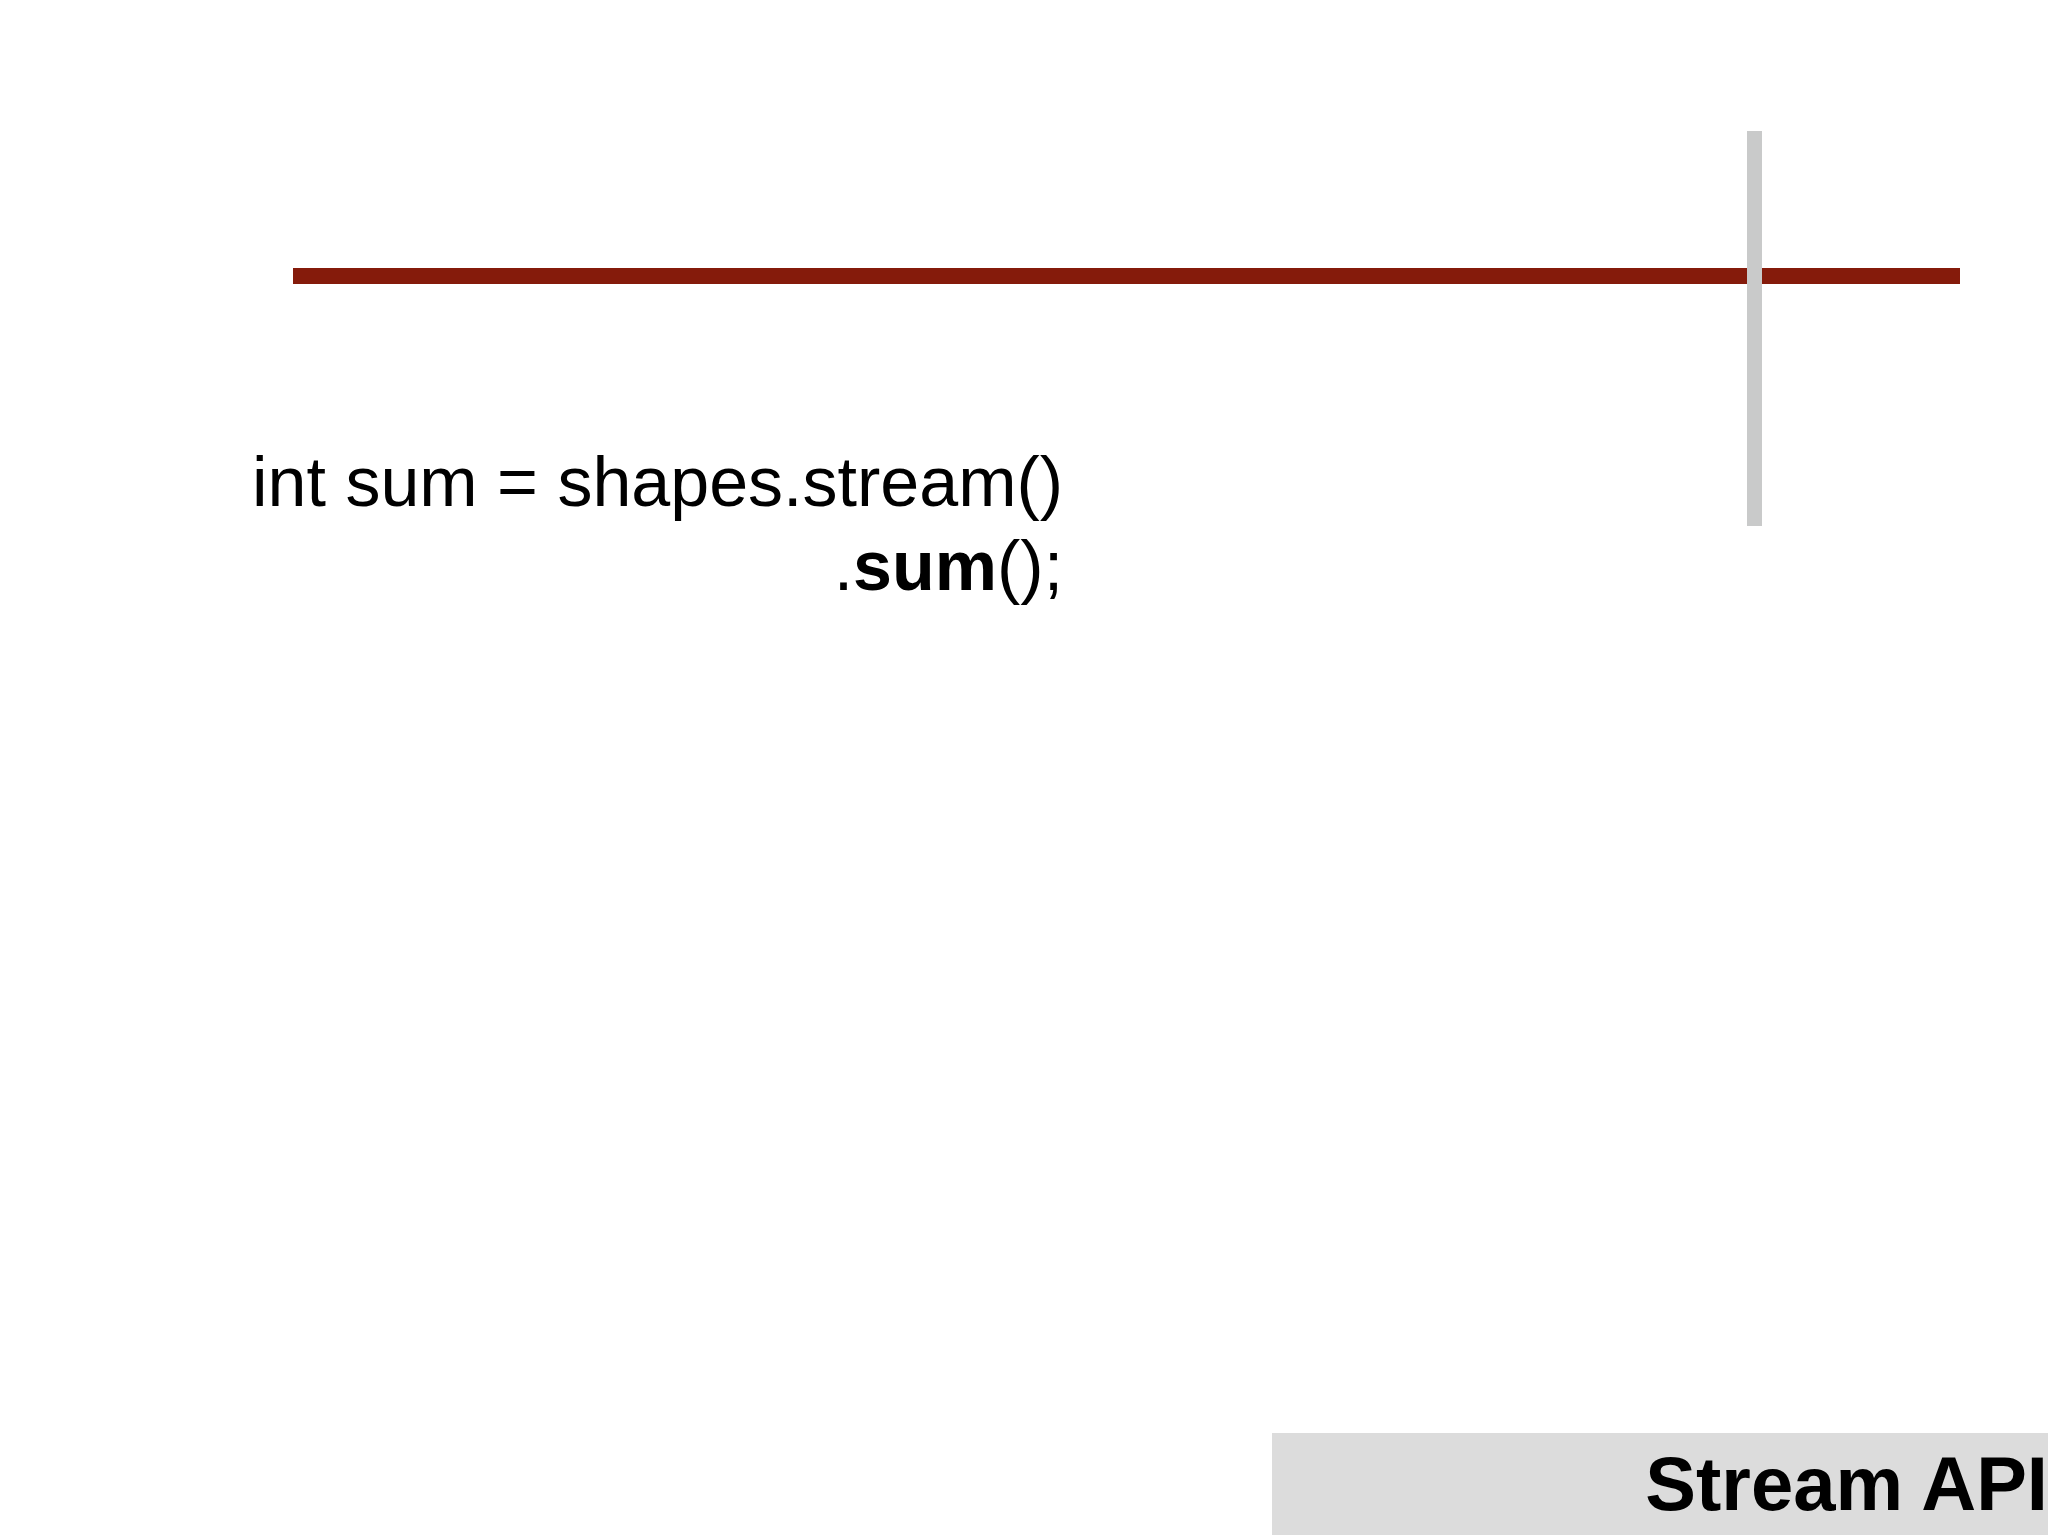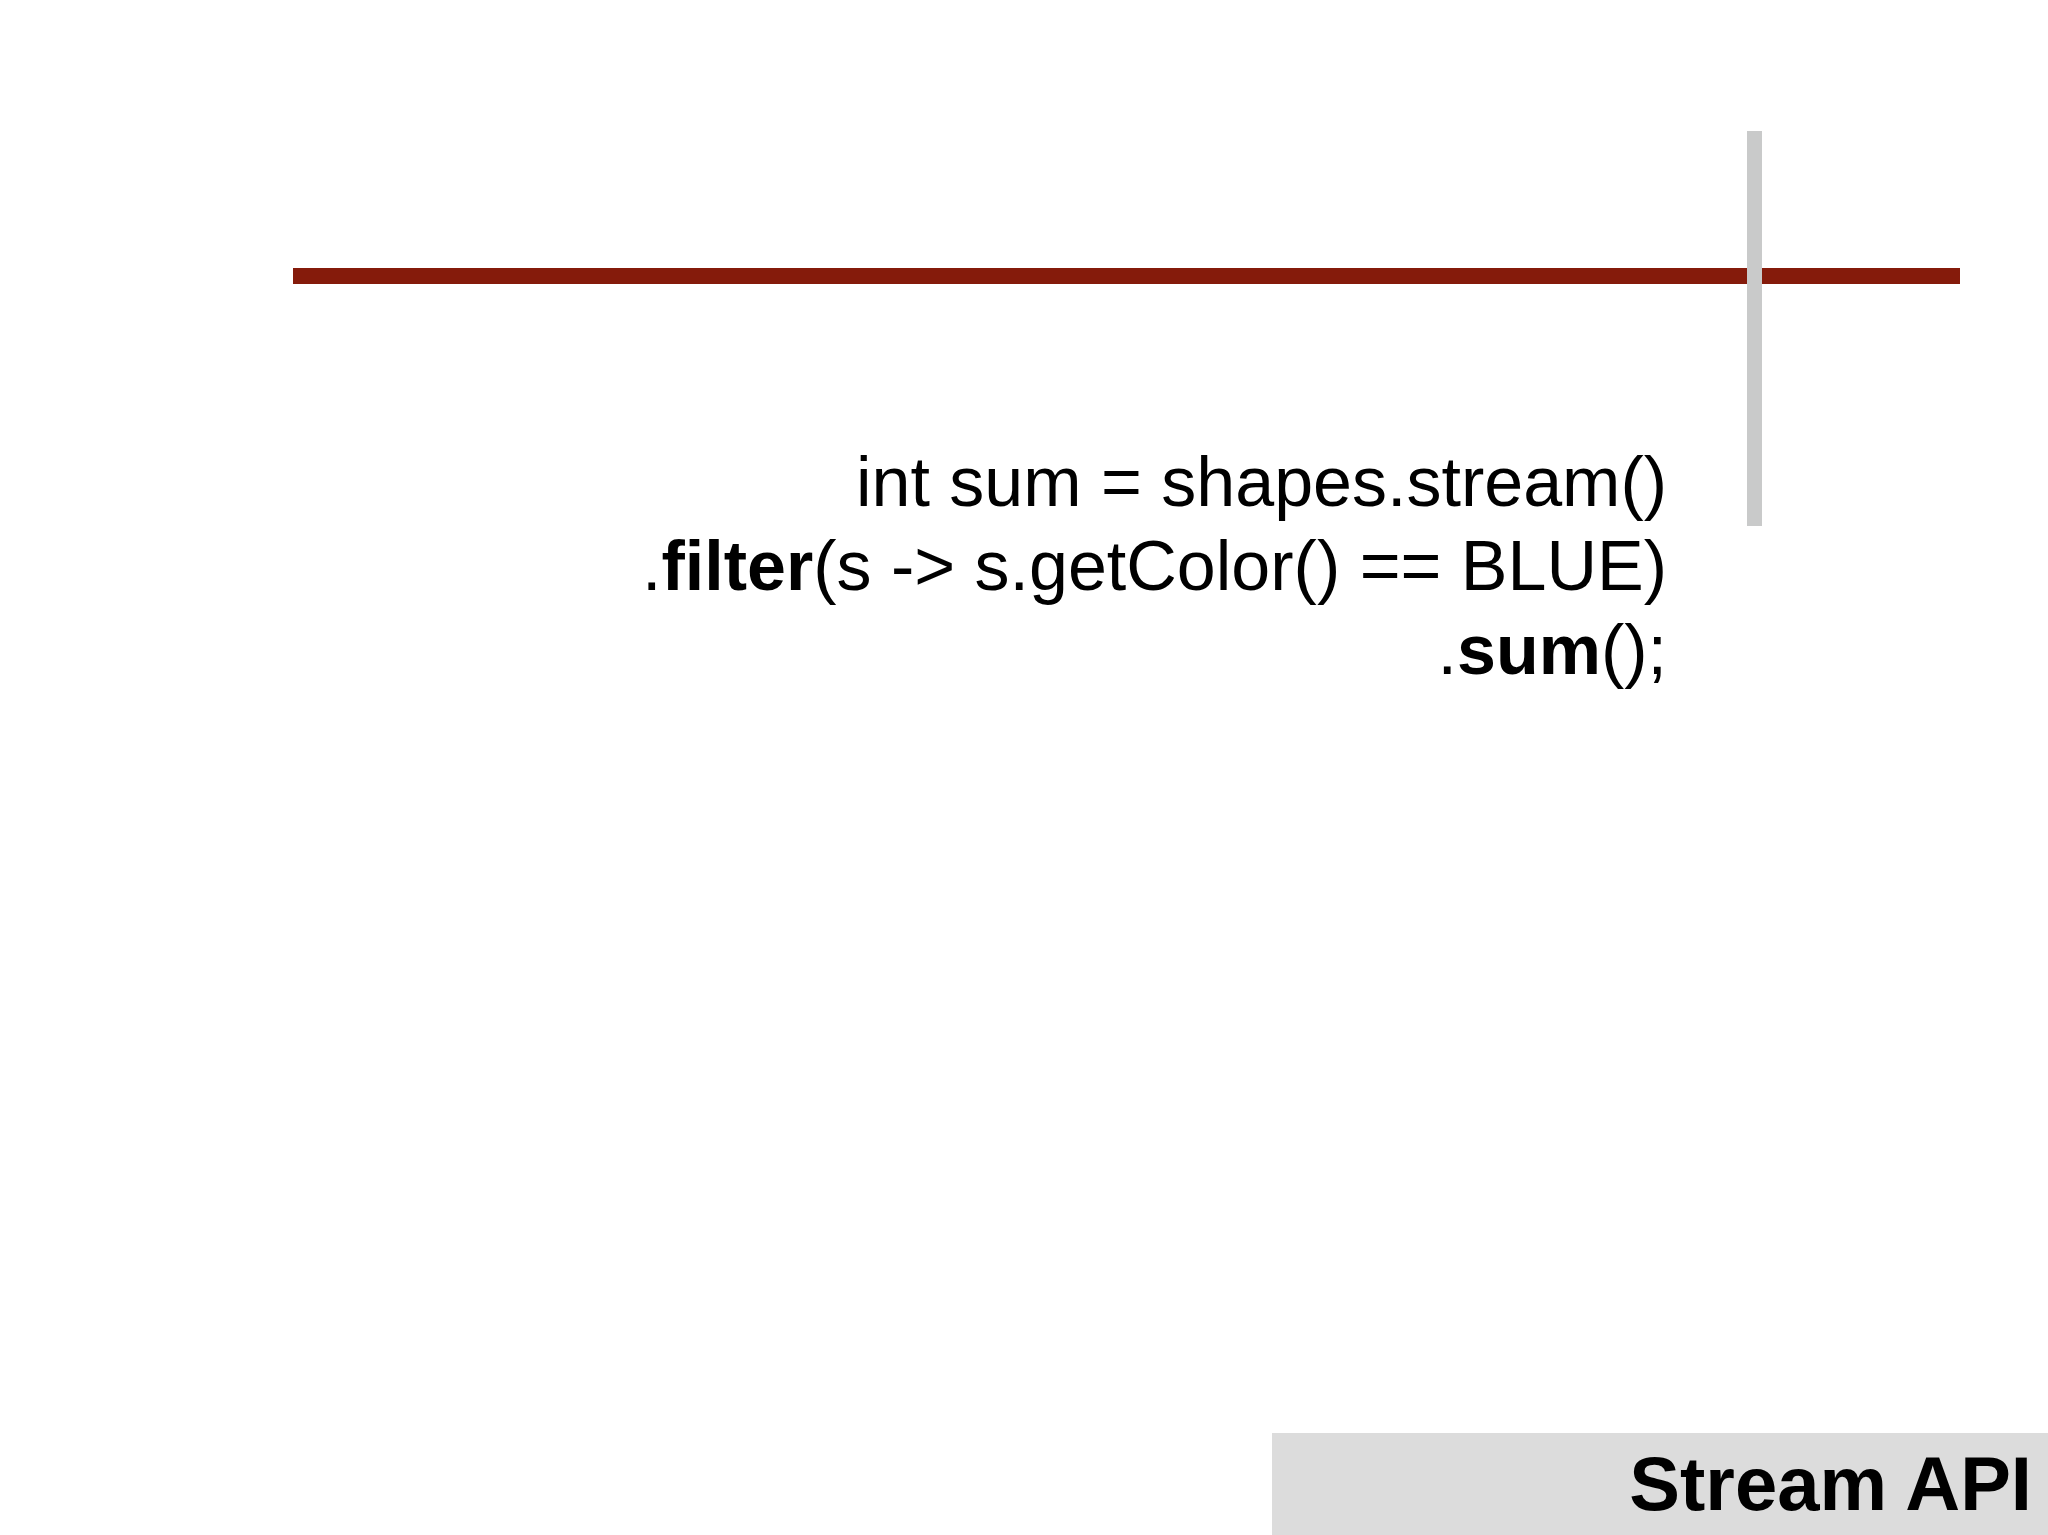--- a/index.html
+++ b/index.html
@@ -82,39 +82,37 @@
     height:102px;
     background:var(--footer-gray);
     z-index:3;
     text-align:right;
   }
   .footer-label{
     display:inline-block;
     font-size:76px;
     font-weight:700;
     line-height:102px;
-    padding-right:16px;
     color:#000;
     white-space:nowrap;
   }
 </style>
 </head>
 <body>
 
 <div class="slide">
 
 
   <div class="title-divider"></div>
 
   <div class="vertical-bar"></div>
 
   <div class="code-block">
     <div class="code-line">int sum = shapes.stream()</div>
 
-    <div class="code-line indented"><span>.</span><span class="code-method">filter</span><span>(s -&gt; s.getColor() == BLUE)</span></div>
 
 
     <div class="code-line indented"><span>.</span><span class="code-method">sum</span><span>();</span></div>
   </div>
 
   <div class="footer-bar">
     <span class="footer-label">Stream API</span>
   </div>
 
 </div>

